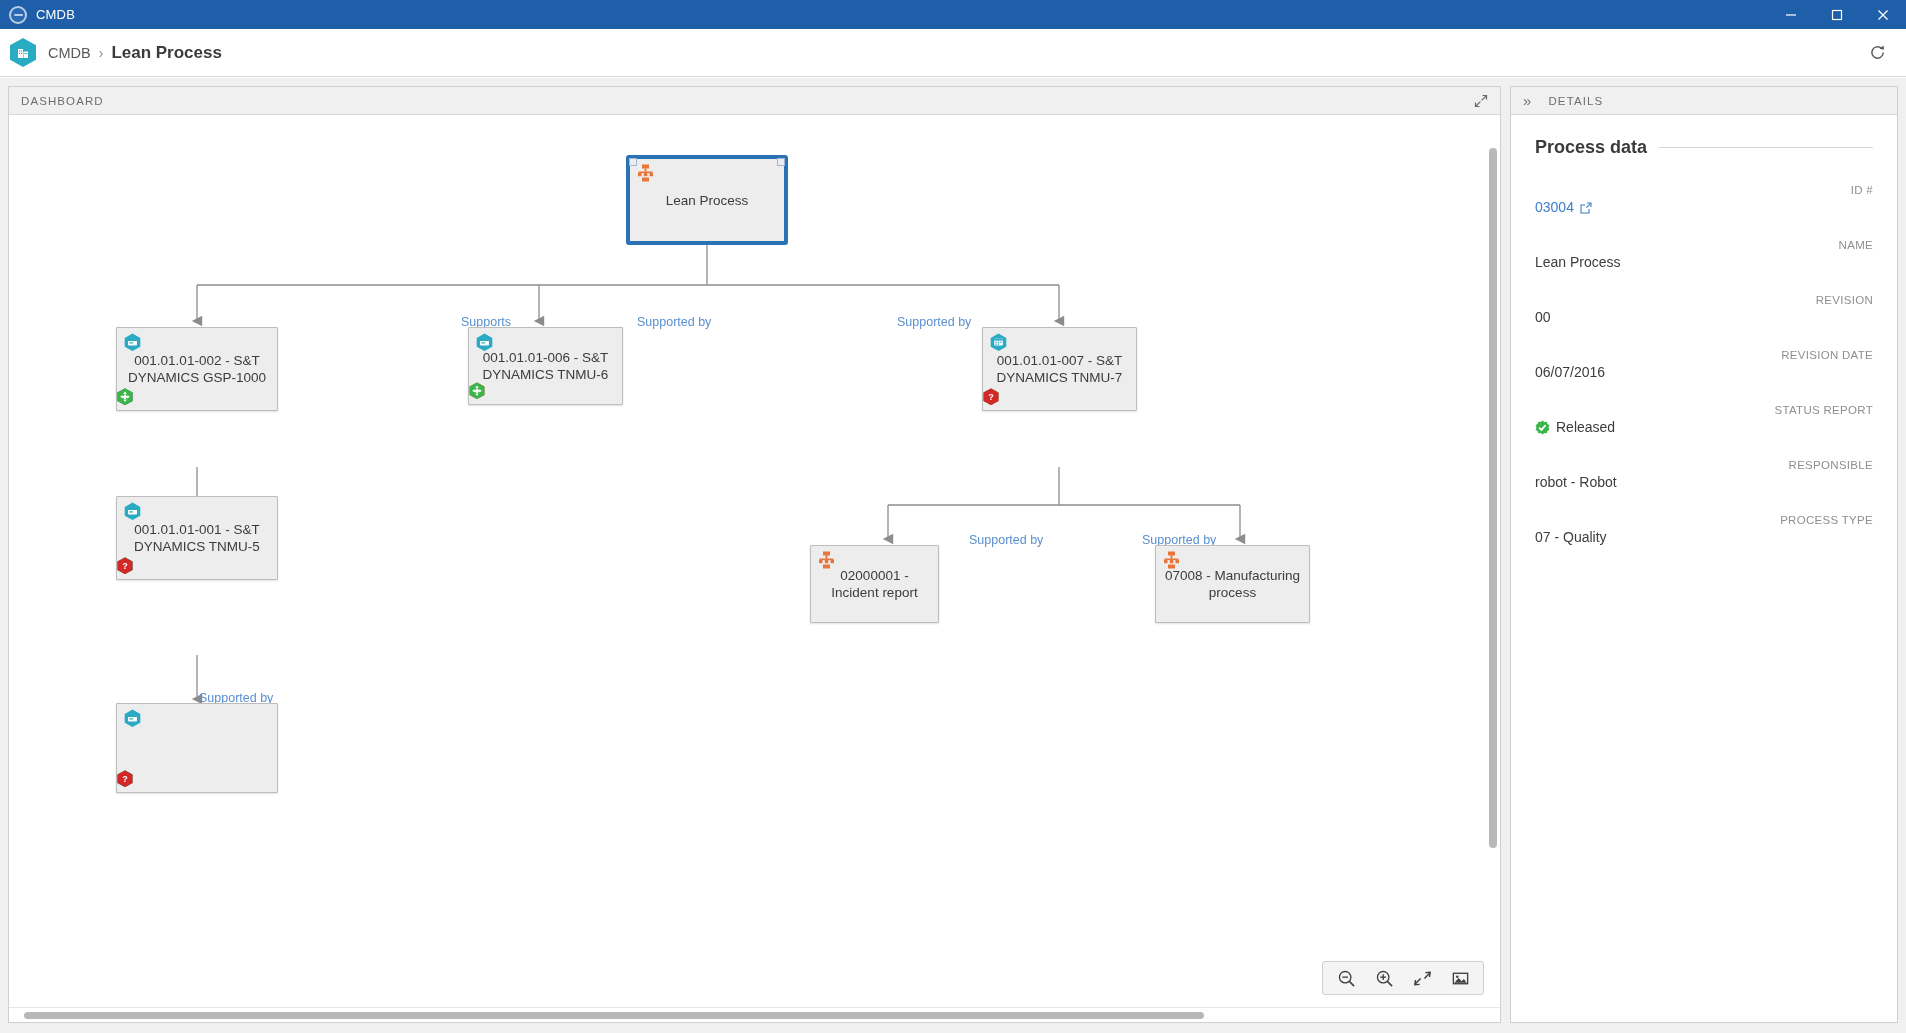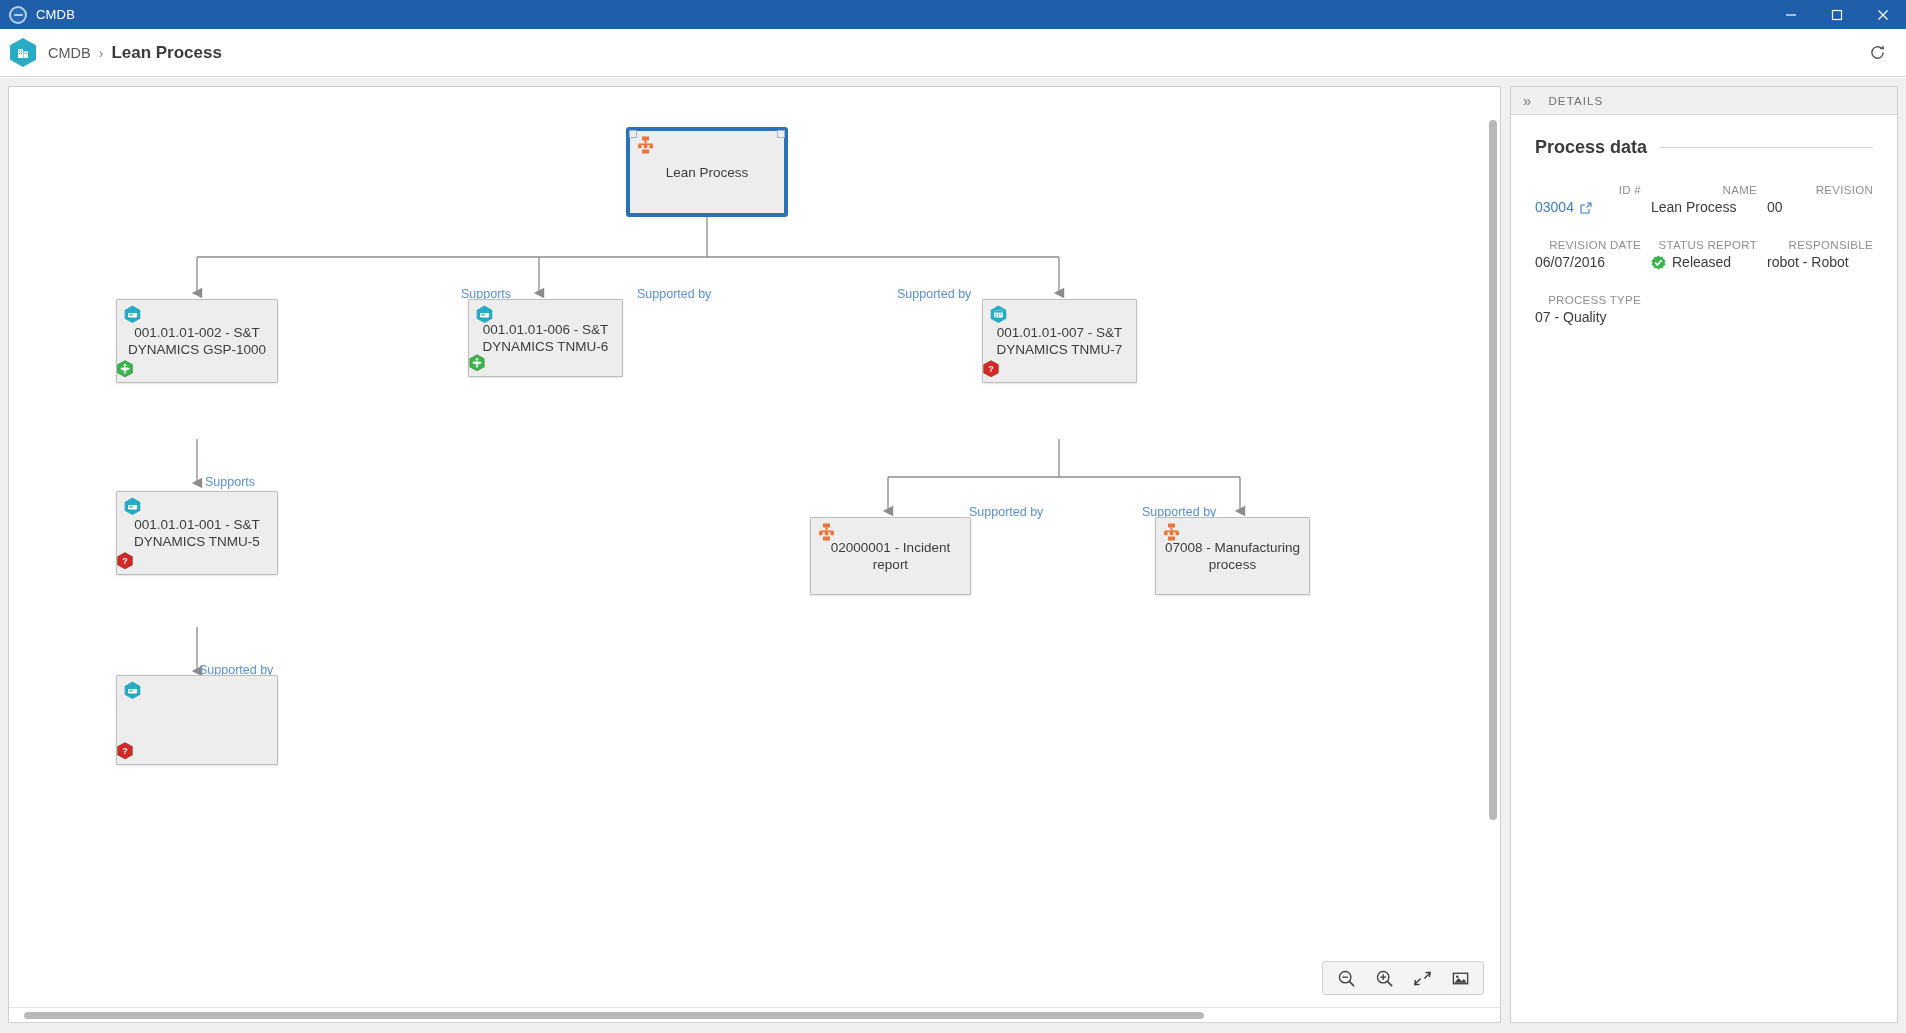--- a/index.html
+++ b/index.html
@@ -229,21 +229,21 @@
     display: flex; align-items: center; gap: 12px;
     margin-bottom: 26px;
   }
   .section-title {
     font-size: 18px; font-weight: bold; color: #3b3b3b;
     white-space: nowrap;
   }
   .section-rule { flex: 1 1 auto; height: 1px; background: #d8d8d8; }
   .field-grid {
     display: grid;
-    grid-template-columns: 1fr 1fr 1fr;
+    grid-template-columns: 1fr;
     row-gap: 24px;
     column-gap: 10px;
   }
   .field-label {
     font-size: 11.5px; color: #8f8f8f; letter-spacing: .3px;
     margin-bottom: 3px;
   }
   .field-value { font-size: 14px; color: #3c3c3c; display:flex; align-items:center; gap:6px; }
   .field-value.link { color: #3b7dc8; }
   .ext-link-icon { width: 12px; height: 12px; display:inline-block; }
@@ -297,20 +297,31 @@
     <svg width="19" height="19" viewBox="0 0 20 20">
       <path d="M16 10a6 6 0 1 1-1.9-4.35" fill="none" stroke="#555" stroke-width="1.5"></path>
       <polygon points="16.4,2.6 16.7,7.2 12.2,6.1" fill="#555"></polygon>
     </svg>
   </div>
 </div>
 
 <div class="workspace">
 
   <div class="panel dash-panel">
+    <div class="panel-header">
+      <span>DASHBOARD</span>
+      <span class="panel-header-action">
+        <svg width="14" height="14" viewBox="0 0 14 14">
+          <path d="M8.5 1.5h4v4" fill="none" stroke="#666" stroke-width="1.2"></path>
+          <path d="M12.2 1.8 L7.6 6.4" stroke="#666" stroke-width="1.2"></path>
+          <path d="M5.5 12.5h-4v-4" fill="none" stroke="#666" stroke-width="1.2"></path>
+          <path d="M1.8 12.2 L6.4 7.6" stroke="#666" stroke-width="1.2"></path>
+        </svg>
+      </span>
+    </div>
 
     <div class="graph-wrap">
       <div class="graph-canvas">
 
         <svg width="1500" height="930">
           <defs>
             <marker id="arrow" markerWidth="10" markerHeight="10" refX="5" refY="5" orient="auto">
               <path d="M1,1 L9,1 L5,9 z" fill="#8c8c8c"></path>
             </marker>
           </defs>
@@ -464,21 +475,21 @@
             </span>
             <span class="badge">
               <svg width="16" height="18" viewBox="0 0 16 18">
                   <polygon points="8,0.5 15.4,4.6 15.4,13 8,17.1 0.6,13 0.6,4.6" fill="#d42828"></polygon>
                   <text x="8" y="12.3" font-size="9" font-family="Liberation Sans, sans-serif" font-weight="bold" fill="#fff" text-anchor="middle">?</text>
                 </svg>
             </span>
           </span>
         </div>
 
-        <div class="node" style="left:107px; top:404px; width:162px; height:84px;">
+        <div class="node" style="left:107px; top:381px; width:162px; height:84px;">
           <span class="node-typeicon">
             <svg width="17" height="19" viewBox="0 0 17 19">
               <polygon points="8.5,0.5 16.3,4.9 16.3,13.7 8.5,18.1 0.7,13.7 0.7,4.9" fill="#29abc4"></polygon>
               <rect x="4" y="6" width="9" height="6.5" rx="1" fill="#fff"></rect>
               <rect x="4" y="6" width="9" height="2" fill="#29abc4"></rect>
               <rect x="5.2" y="9.3" width="4" height="1.2" fill="#29abc4"></rect>
             </svg>
           </span>
           <span class="node-label">001.01.01-001 - S&amp;T DYNAMICS TNMU-5</span>
           <span class="badges">
@@ -549,21 +560,21 @@
             </span>
             <span class="badge">
               <svg width="16" height="18" viewBox="0 0 16 18">
                   <polygon points="8,0.5 15.4,4.6 15.4,13 8,17.1 0.6,13 0.6,4.6" fill="#d42828"></polygon>
                   <text x="8" y="12.3" font-size="9" font-family="Liberation Sans, sans-serif" font-weight="bold" fill="#fff" text-anchor="middle">?</text>
                 </svg>
             </span>
           </span>
         </div>
 
-        <div class="node" style="left:801px; top:430px; width:161px; height:78px;">
+        <div class="node" style="left:801px; top:430px; width:129px; height:78px;">
           <span class="node-typeicon">
             <svg width="17" height="19" viewBox="0 0 17 19">
               <rect x="5" y="0.5" width="7" height="4" fill="#e8763a"></rect>
               <rect x="7.5" y="4.5" width="2" height="3" fill="#e8763a"></rect>
               <rect x="1.5" y="7.5" width="14" height="1.6" fill="#e8763a"></rect>
               <rect x="1" y="9" width="3.5" height="3.2" fill="#e8763a"></rect>
               <rect x="6.8" y="9" width="3.5" height="3.2" fill="#e8763a"></rect>
               <rect x="12.5" y="9" width="3.5" height="3.2" fill="#e8763a"></rect>
               <rect x="5" y="13.5" width="7" height="4" fill="#e8763a"></rect>
             </svg>

